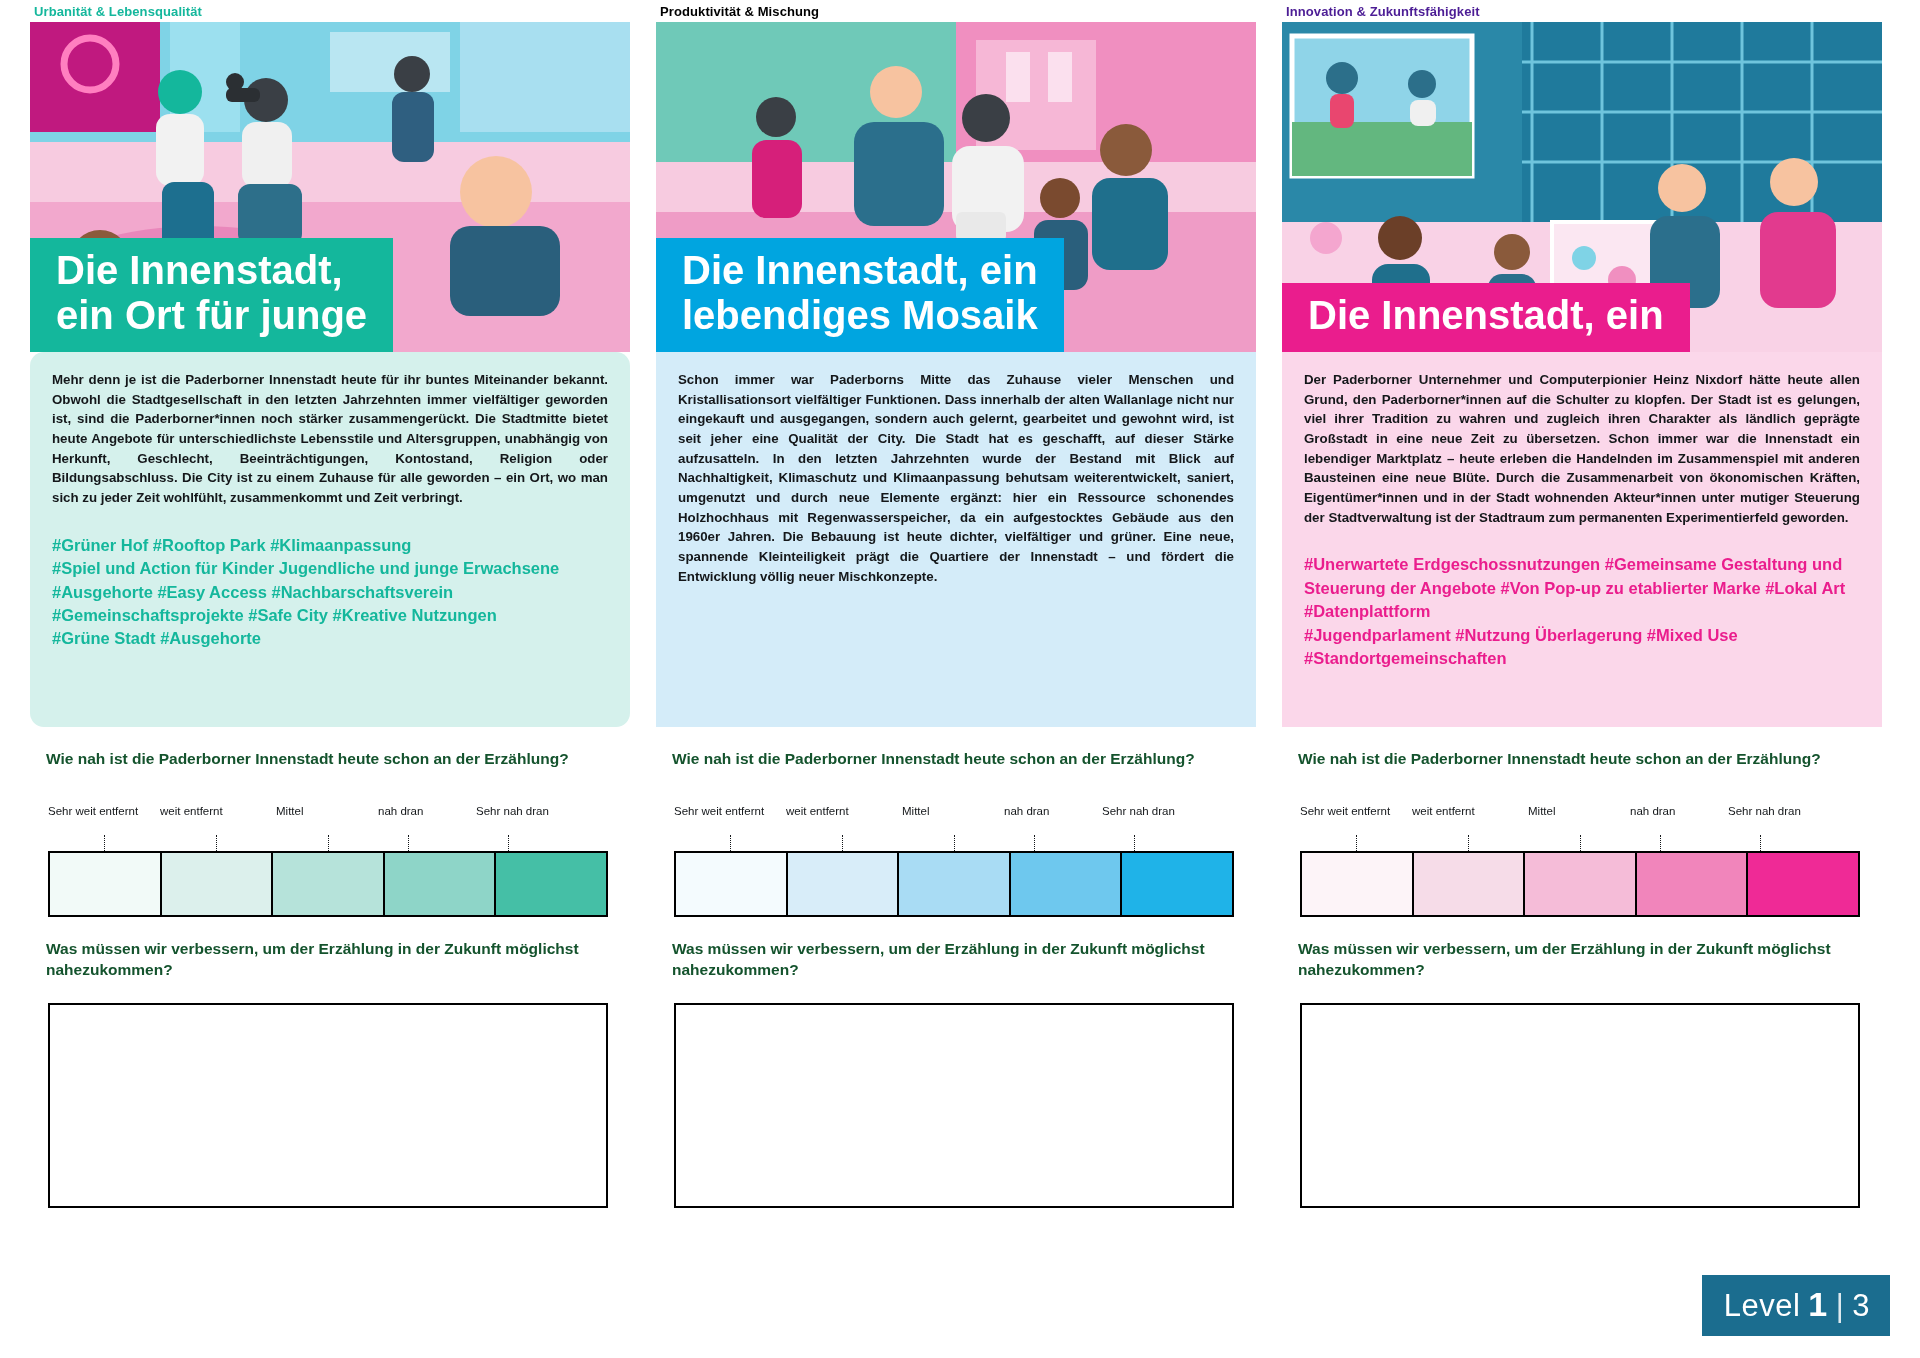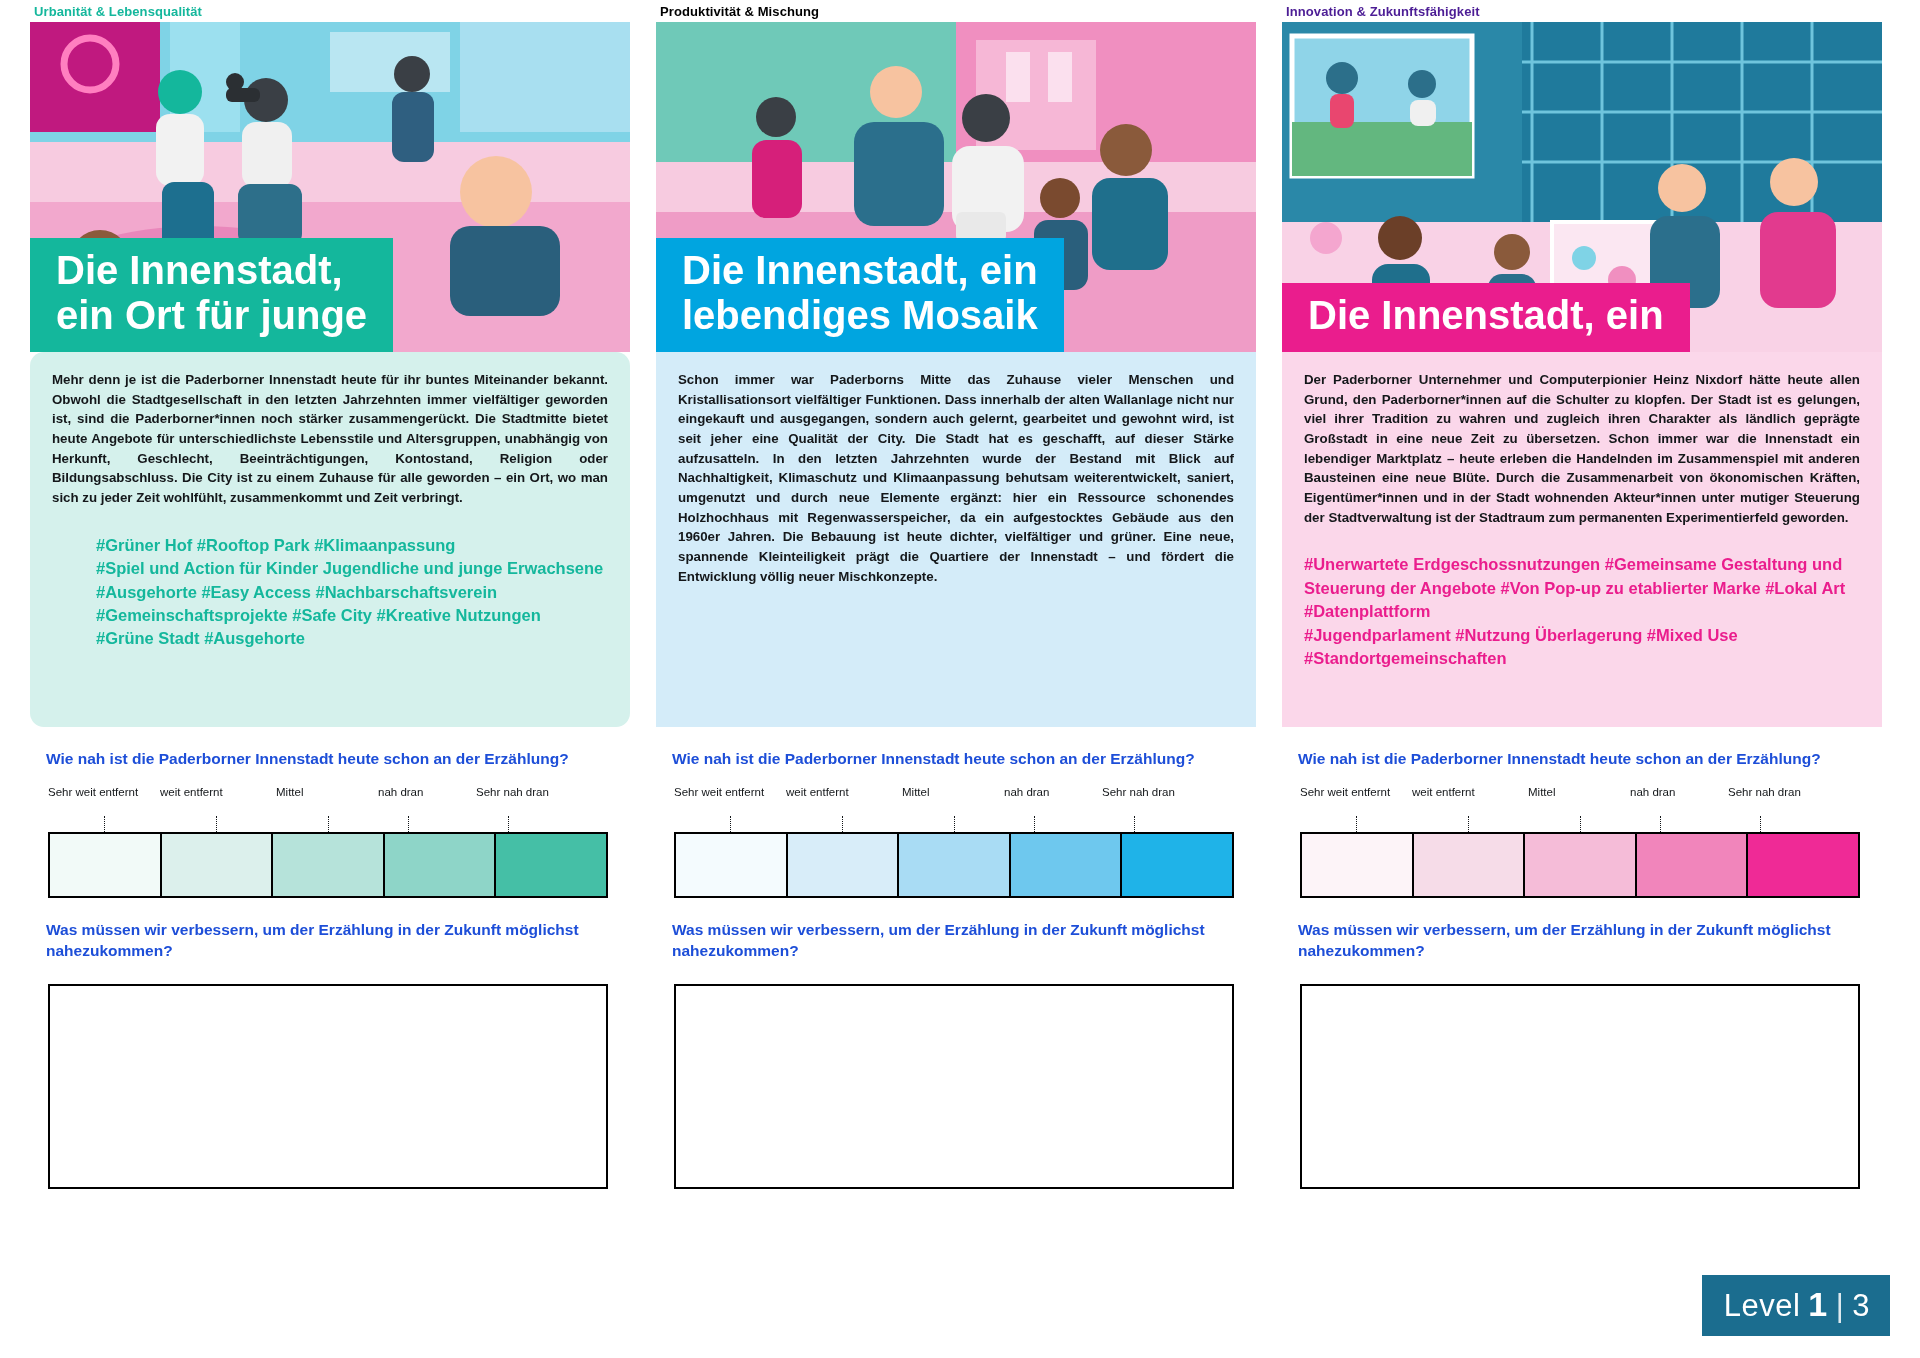--- a/index.html
+++ b/index.html
@@ -80,26 +80,26 @@
     font-weight: bold;
   }
   .tags.c1 { color: #14b79c; }
   .tags.c2 { color: #00a5e0; }
   .tags.c3 { color: #ea1d8d; }
 
   
   .question {
     font-size: 15.5px;
     font-weight: bold;
-    color: #1d4ed8;
+    color: #14532d;
     line-height: 1.35;
     margin: 22px 0 0 16px;
     width: 540px;
   }
-  .scale-wrap { margin: 16px 0 0 18px; width: 560px; position: relative; }
+  .scale-wrap { margin: 35px 0 0 18px; width: 560px; position: relative; }
   .scale-labels {
     position: relative;
     height: 30px;
     font-size: 11.5px;
     color: #14171a;
   }
   .scale-labels span { position: absolute; white-space: nowrap; }
   .ticks { position: relative; height: 16px; }
   .ticks i {
     position: absolute;
@@ -181,21 +181,21 @@
           <rect x="196" y="66" width="34" height="14" rx="6" fill="#2b2f33"></rect>
         </svg>
         <div class="titlebar c1">
           <div>Die Innenstadt,</div>
           <div>ein Ort für junge</div>
         </div>
       </div>
 
       <div class="panel c1">
         <p class="body-text">Mehr denn je ist die Paderborner Innenstadt heute für ihr buntes Miteinander bekannt. Obwohl die Stadtgesellschaft in den letzten Jahrzehnten immer vielfältiger geworden ist, sind die Paderborner*innen noch stärker zusammengerückt. Die Stadtmitte bietet heute Angebote für unterschiedlichste Lebensstile und Altersgruppen, unabhängig von Herkunft, Geschlecht, Beeinträchtigungen, Kontostand, Religion oder Bildungsabschluss. Die City ist zu einem Zuhause für alle geworden – ein Ort, wo man sich zu jeder Zeit wohlfühlt, zusammenkommt und Zeit verbringt.</p>
-        <div class="tags c1" style="white-space: pre-line; margin-left: 44px;">#Grüner Hof  #Rooftop Park  #Klimaanpassung
+        <div class="tags c1" style="white-space: pre-line;">#Grüner Hof  #Rooftop Park  #Klimaanpassung
 #Spiel und Action für Kinder Jugendliche und junge Erwachsene
 #Ausgehorte #Easy Access #Nachbarschaftsverein
 #Gemeinschaftsprojekte #Safe City #Kreative Nutzungen
 #Grüne Stadt #Ausgehorte</div>
       </div>
 
       <div class="question">Wie nah ist die Paderborner Innenstadt heute schon an der Erzählung?</div>
 
       <div class="scale-wrap">
         <div class="scale-labels">

